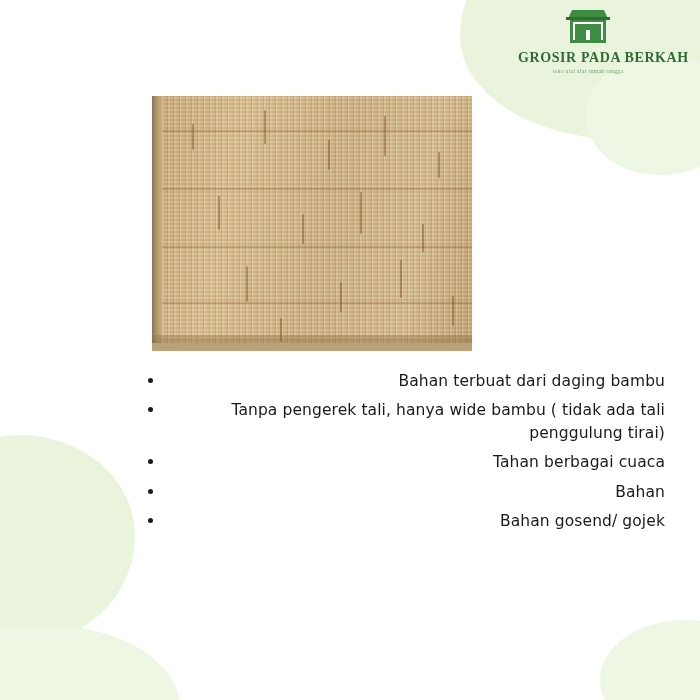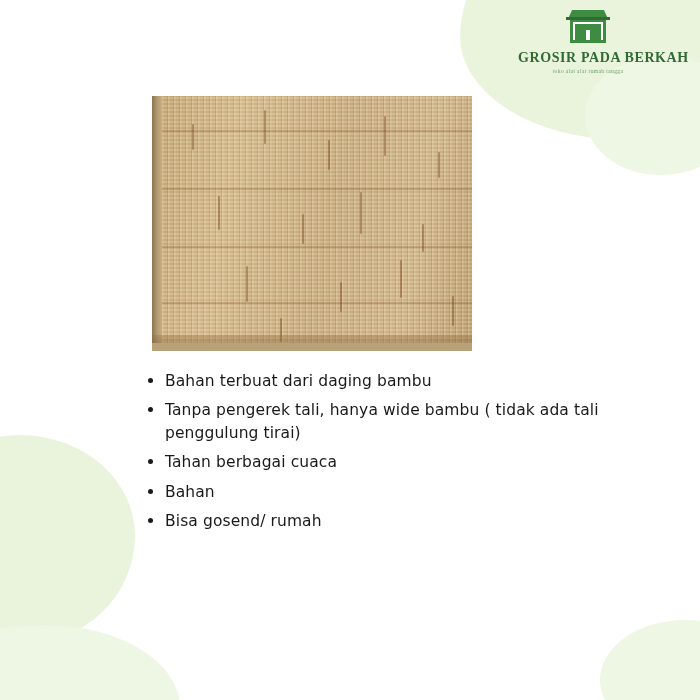--- a/index.html
+++ b/index.html
@@ -181,20 +181,21 @@
     position: absolute;
     left: 145px;
     top: 370px;
     width: 520px;
     z-index: 4;
   }
   ul.feature-list {
     list-style: none;
     margin: 0;
     padding: 0;
+    text-align: right;
   }
   ul.feature-list li {
     position: relative;
     padding-left: 20px;
     margin-bottom: 7px;
     font-family: "DejaVu Sans", sans-serif;
     font-size: 15.5px;
     line-height: 1.45;
     color: #1a1a1a;
     letter-spacing: 0.1px;
@@ -274,18 +275,18 @@
       <li>
         <span class="dot"></span>
         <span>Tahan berbagai cuaca</span>
       </li>
       <li>
         <span class="dot"></span>
         <span>Bahan</span>
       </li>
       <li>
         <span class="dot"></span>
-        <span>Bisa gosend/ rumah</span>
+        <span>Bahan gosend/ gojek</span>
       </li>
     </ul>
   </div>
 
 </div>
 
 </body></html>

